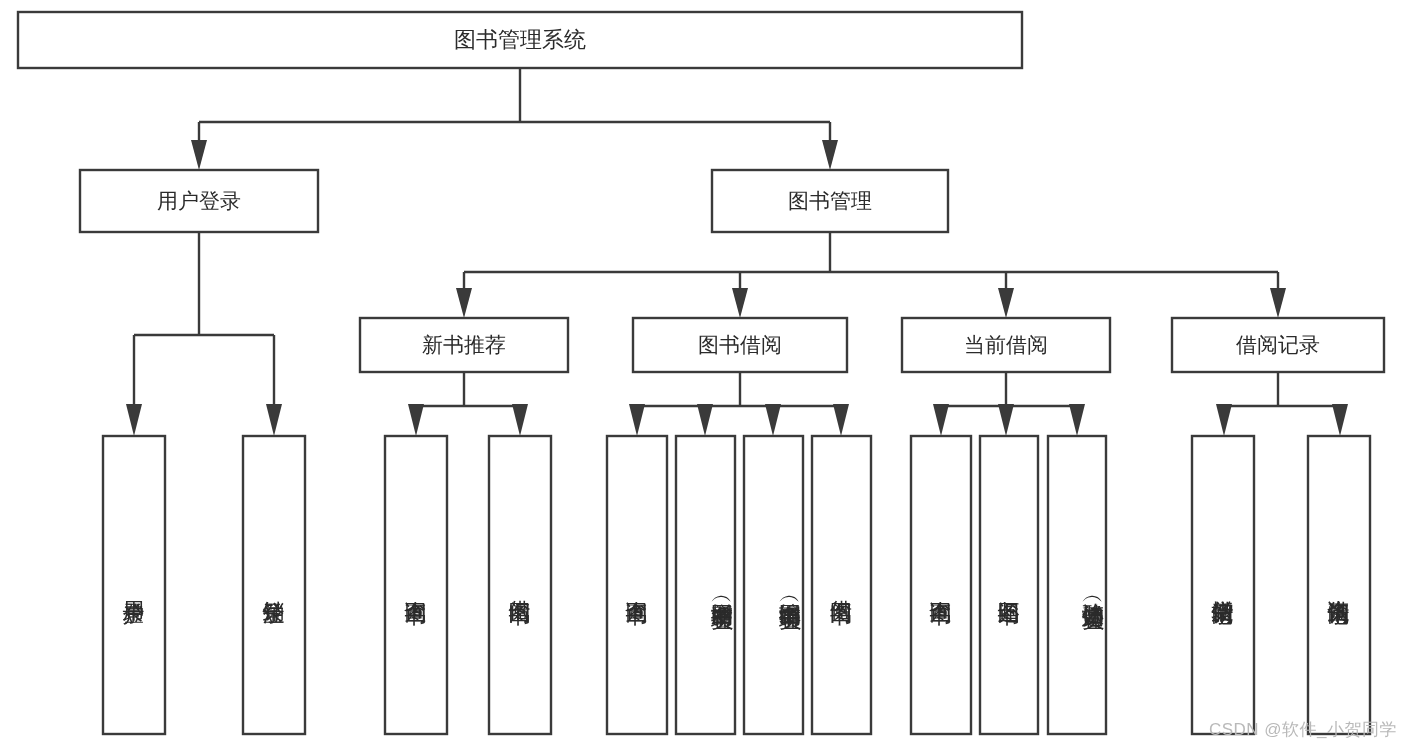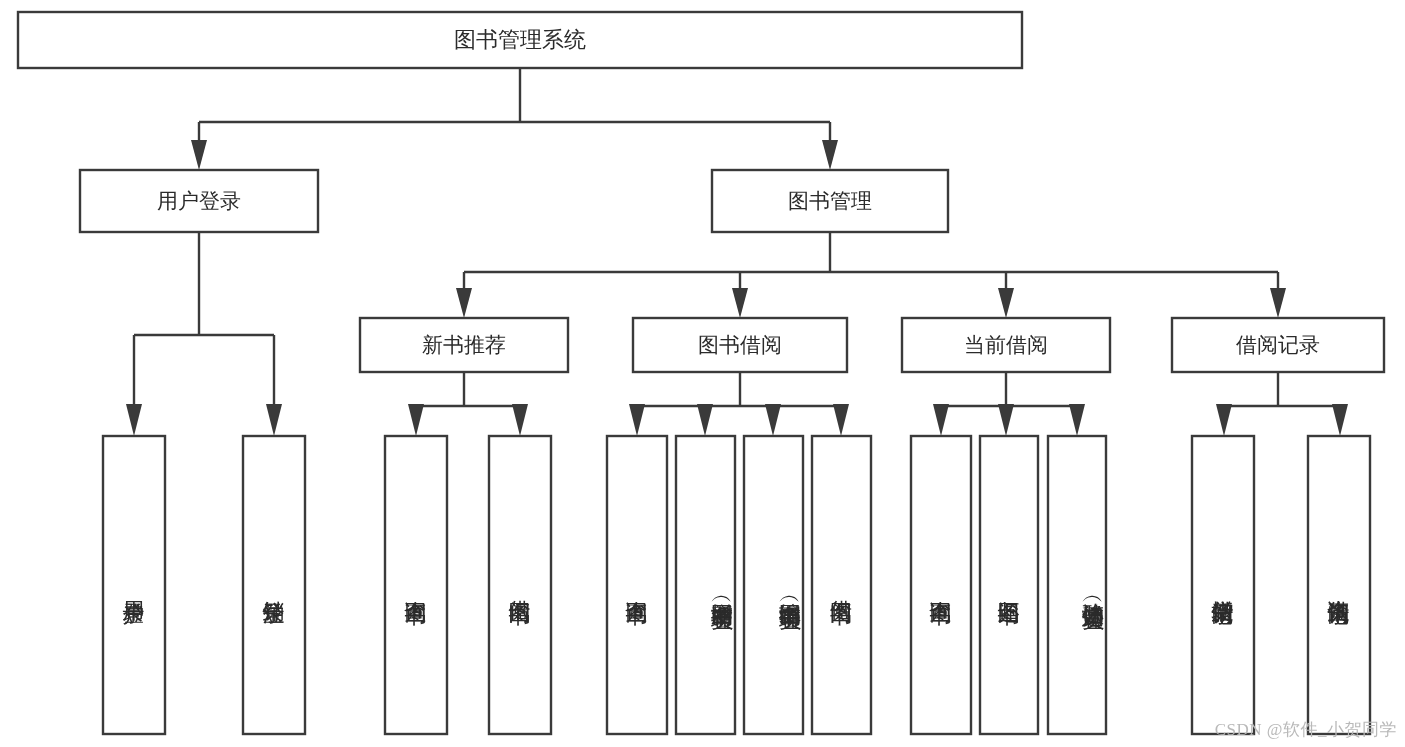--- a/index.html
+++ b/index.html
@@ -68,21 +68,21 @@
     display: flex;
     align-items: center;
     justify-content: center;
     white-space: nowrap;
     pointer-events: none;
   }
   .watermark {
     position: absolute;
     right: 8px;
     bottom: 6px;
-    font-family: Liberation Serif, serif;
+    font-family: Liberation Sans, sans-serif;
     font-size: 17px;
     color: #b9b9b9;
     letter-spacing: 0.5px;
     white-space: nowrap;
     text-align: right;
   }
 </style>
 </head>
 <body>
 

